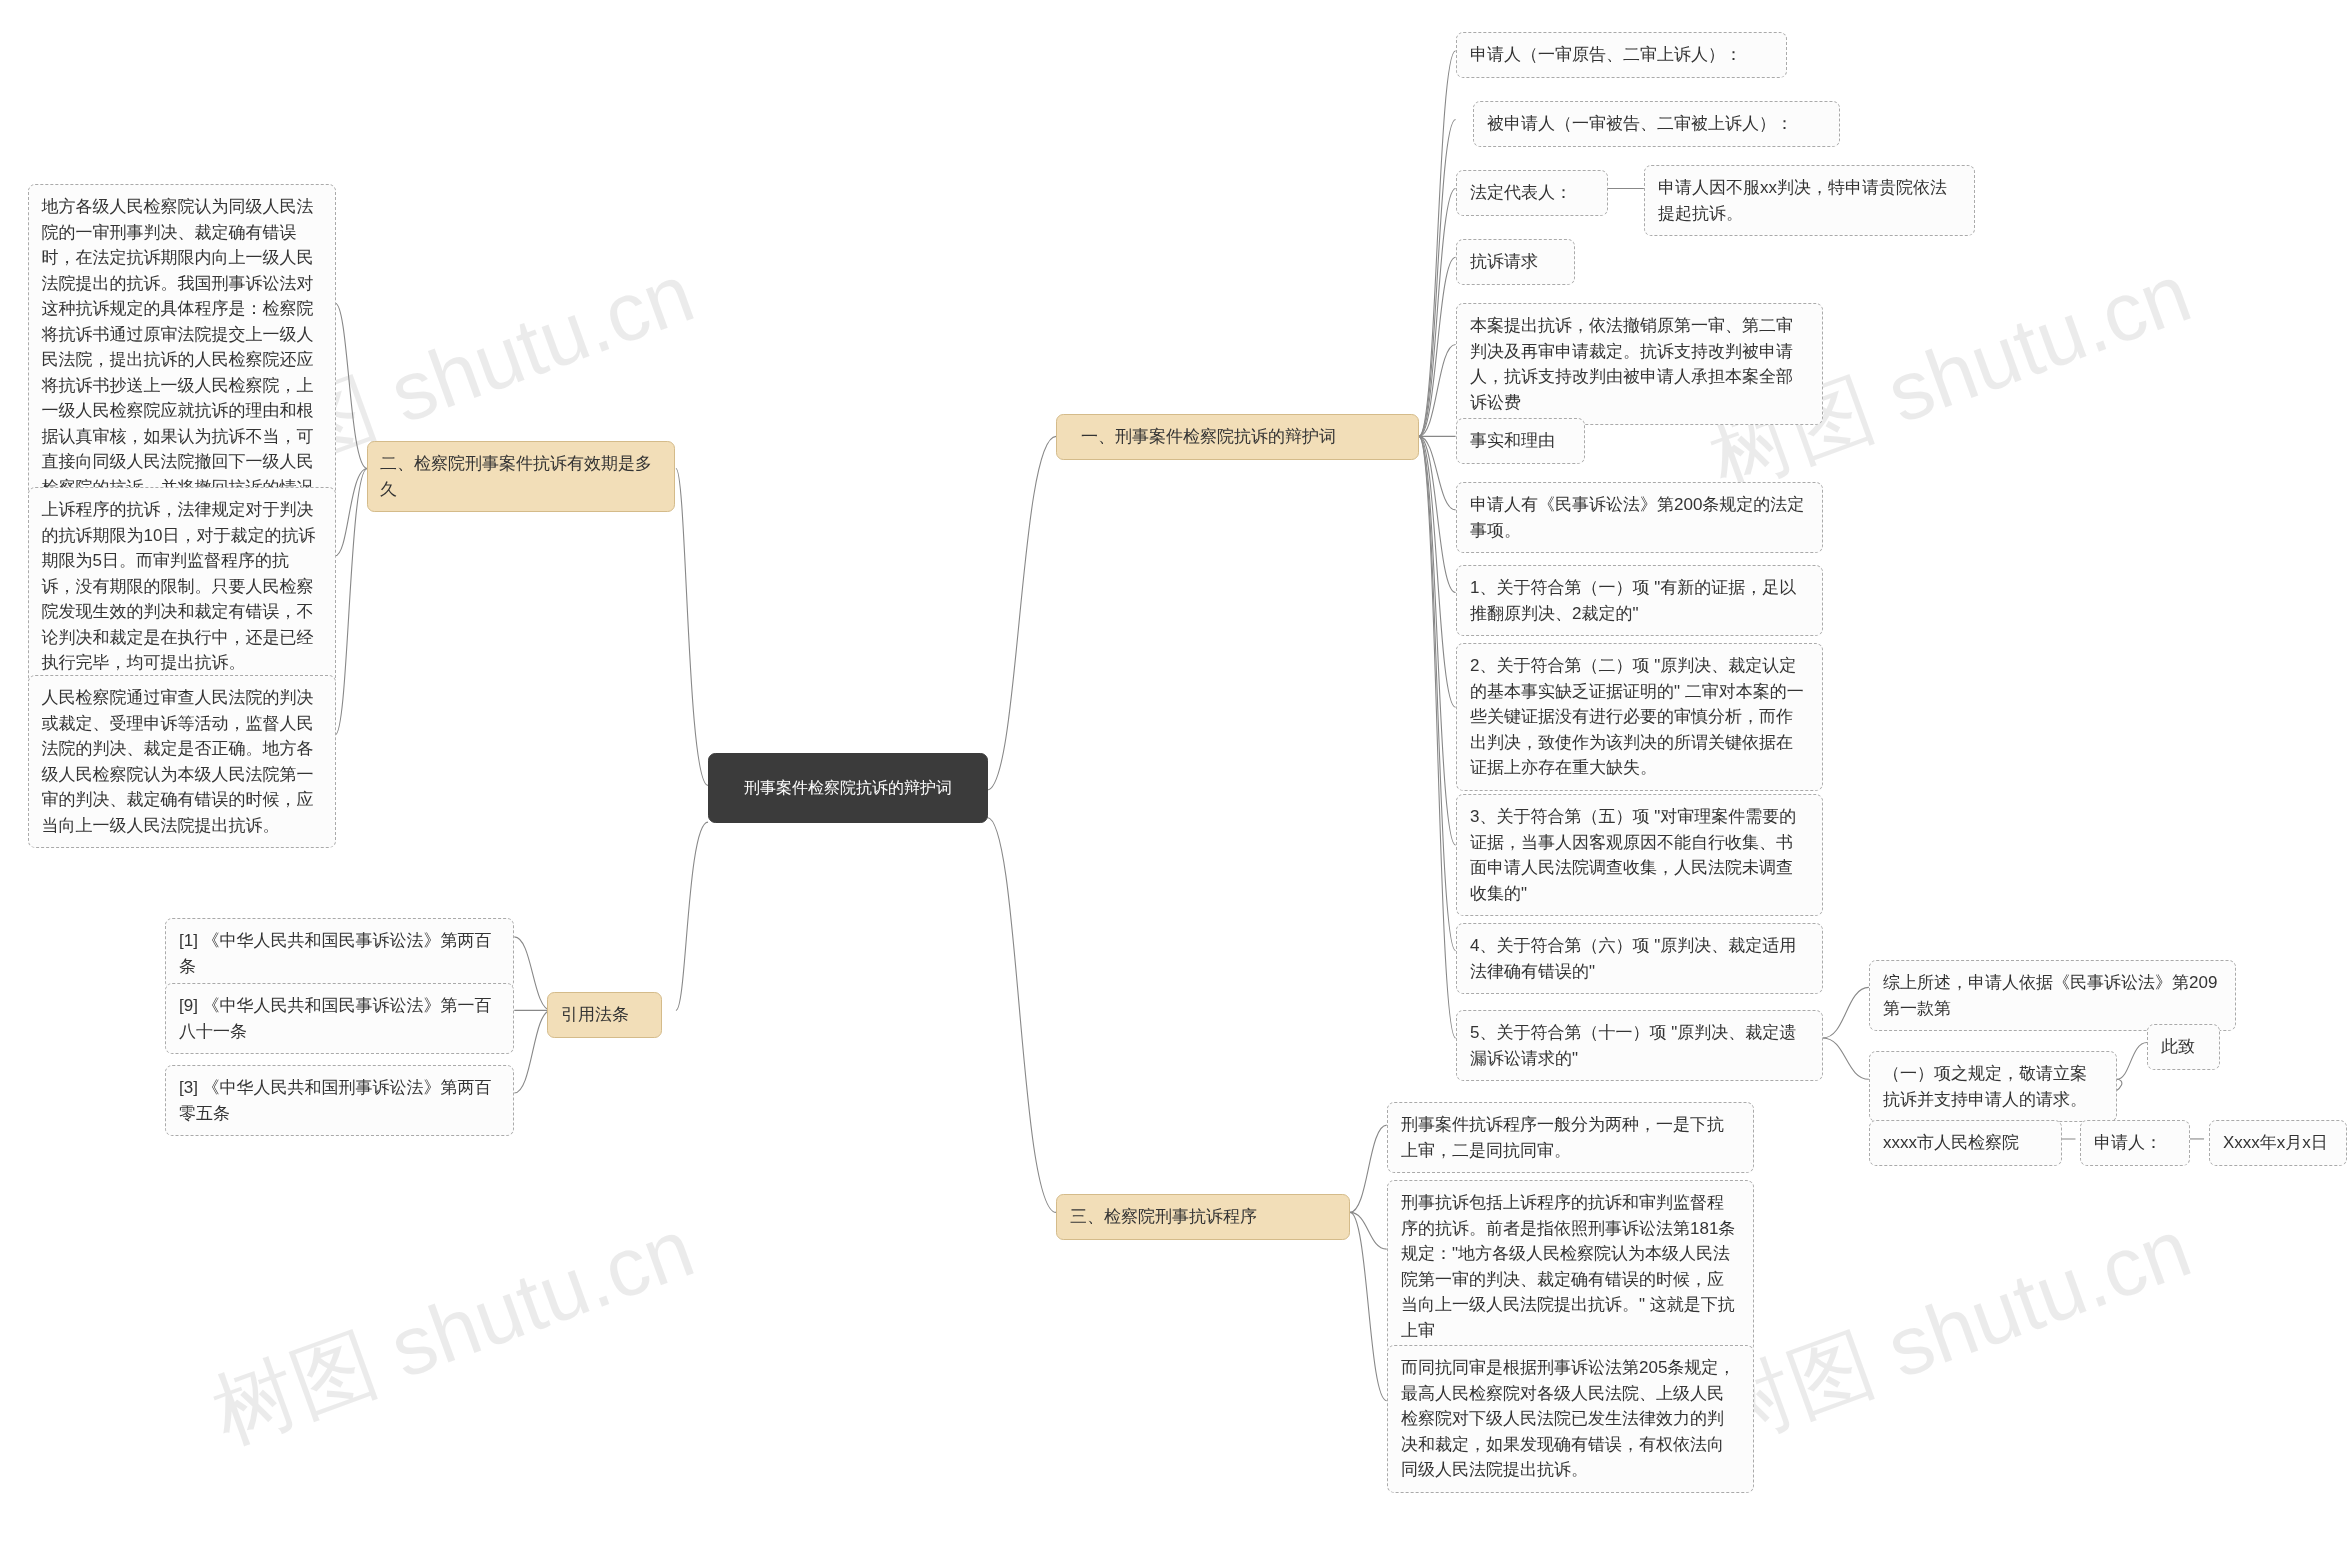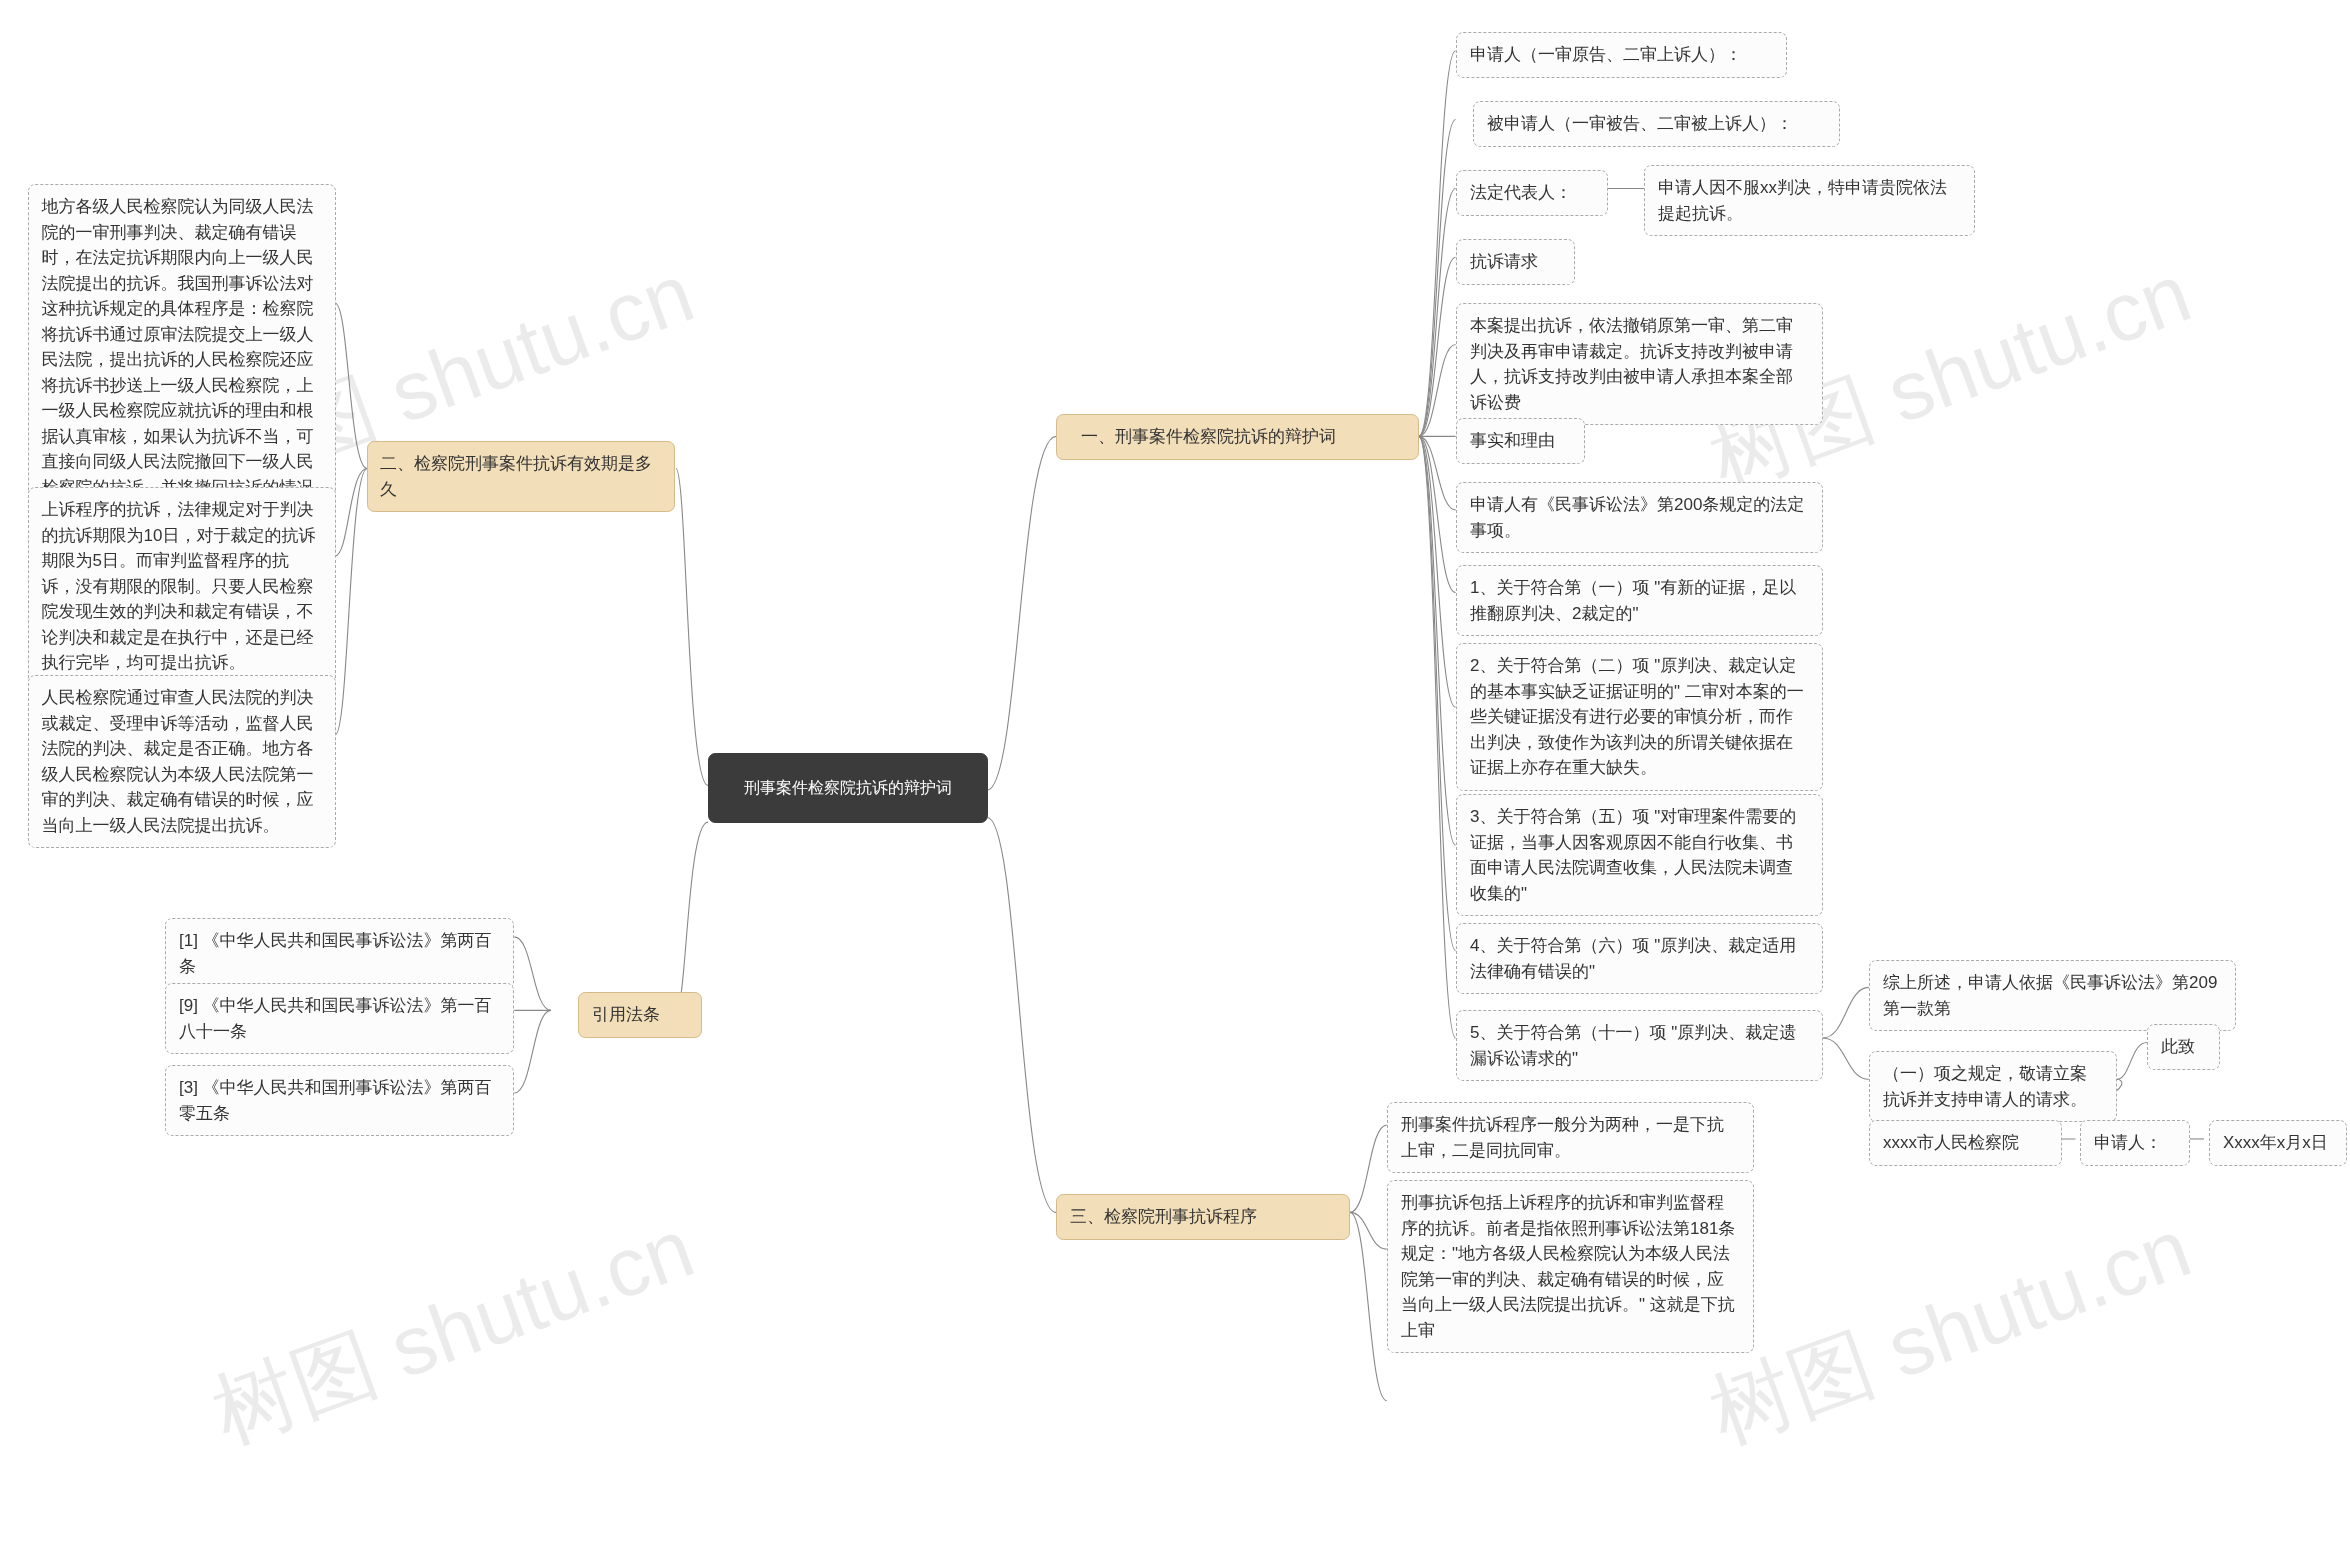--- a/index.html
+++ b/index.html
@@ -141,20 +141,21 @@
   <div class="node" style="left:2209px; top:1120px; width:138px;">Xxxx年x月x日</div>
 
   <div class="node tan" style="left:367px; top:441px; width:308px;padding-left:12px;">二、检察院刑事案件抗诉有效期是多久</div>
   <div class="node" style="left:27.5px; top:184px; width:308px;">地方各级人民检察院认为同级人民法院的一审刑事判决、裁定确有错误时，在法定抗诉期限内向上一级人民法院提出的抗诉。我国刑事诉讼法对这种抗诉规定的具体程序是：检察院将抗诉书通过原审法院提交上一级人民法院，提出抗诉的人民检察院还应将抗诉书抄送上一级人民检察院，上一级人民检察院应就抗诉的理由和根据认真审核，如果认为抗诉不当，可直接向同级人民法院撤回下一级人民检察院的抗诉，并将撤回抗诉的情况通知下一级人民检察院。</div>
   <div class="node" style="left:27.5px; top:487px; width:308px;">上诉程序的抗诉，法律规定对于判决的抗诉期限为10日，对于裁定的抗诉期限为5日。而审判监督程序的抗诉，没有期限的限制。只要人民检察院发现生效的判决和裁定有错误，不论判决和裁定是在执行中，还是已经执行完毕，均可提出抗诉。</div>
   <div class="node" style="left:27.5px; top:675px; width:308px;">人民检察院通过审查人民法院的判决或裁定、受理申诉等活动，监督人民法院的判决、裁定是否正确。地方各级人民检察院认为本级人民法院第一审的判决、裁定确有错误的时候，应当向上一级人民法院提出抗诉。</div>
 
   <div class="node tan" style="left:1056px; top:1194px; width:294px;">三、检察院刑事抗诉程序</div>
   <div class="node" style="left:1387px; top:1102px; width:367px;">刑事案件抗诉程序一般分为两种，一是下抗上审，二是同抗同审。</div>
   <div class="node" style="left:1387px; top:1180px; width:367px;">刑事抗诉包括上诉程序的抗诉和审判监督程序的抗诉。前者是指依照刑事诉讼法第181条规定："地方各级人民检察院认为本级人民法院第一审的判决、裁定确有错误的时候，应当向上一级人民法院提出抗诉。" 这就是下抗上审</div>
+  <div class="node" style="left:1387px; top:1345px; width:367px;">而同抗同审是根据刑事诉讼法第205条规定，最高人民检察院对各级人民法院、上级人民检察院对下级人民法院已发生法律效力的判决和裁定，如果发现确有错误，有权依法向同级人民法院提出抗诉。</div>
 
-  <div class="node tan" style="left:578px; top:992px; width:124px;">引用法条</div>
+  <div class="node tan" style="left:547px; top:992px; width:115px;">引用法条</div>
   <div class="node" style="left:165px; top:918px; width:349px;">[1] 《中华人民共和国民事诉讼法》第两百条</div>
   <div class="node" style="left:165px; top:983px; width:349px;">[9] 《中华人民共和国民事诉讼法》第一百八十一条</div>
   <div class="node" style="left:165px; top:1065px; width:349px;">[3] 《中华人民共和国刑事诉讼法》第两百零五条</div>
 
 </div>
 
 
 </body></html>

